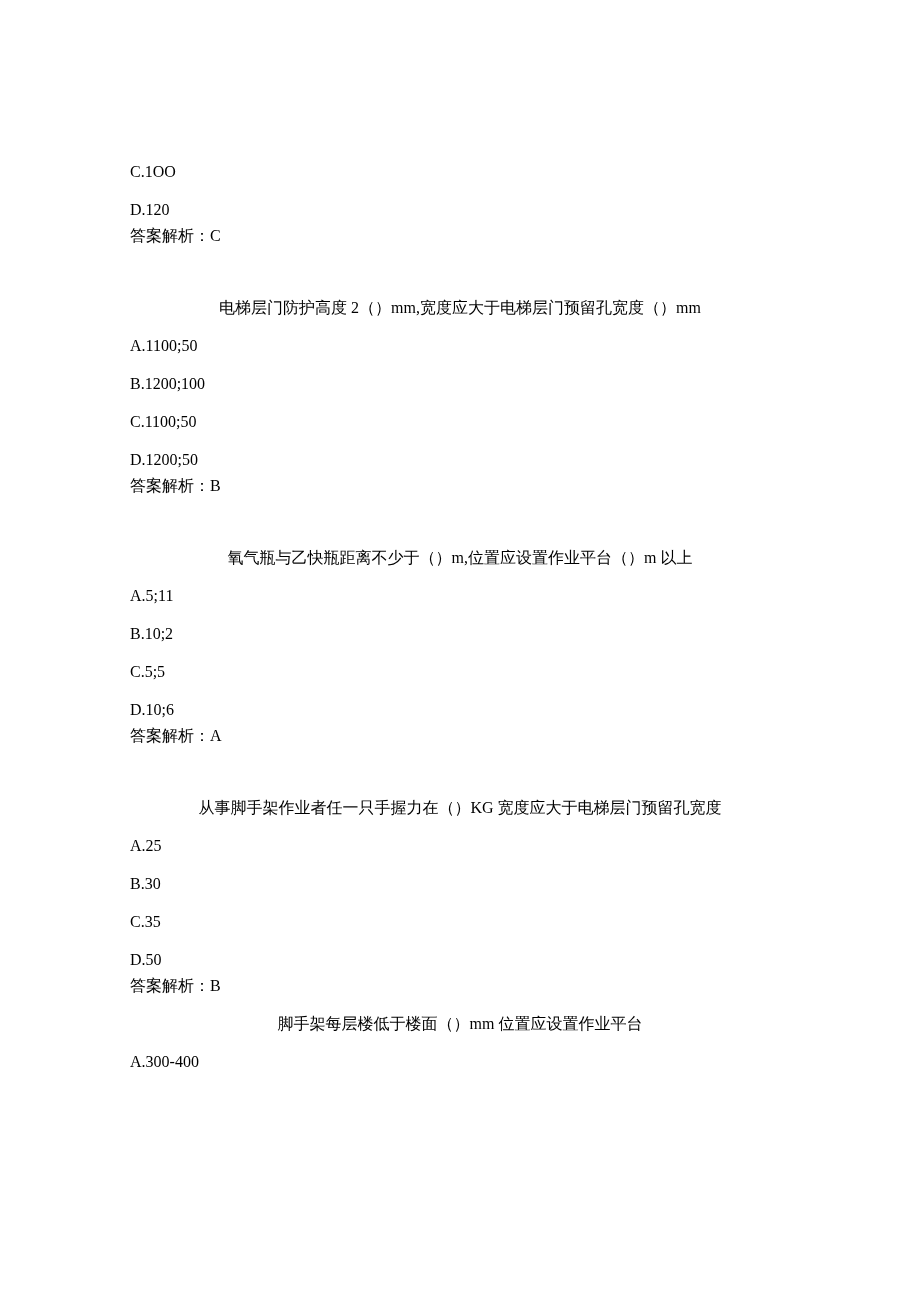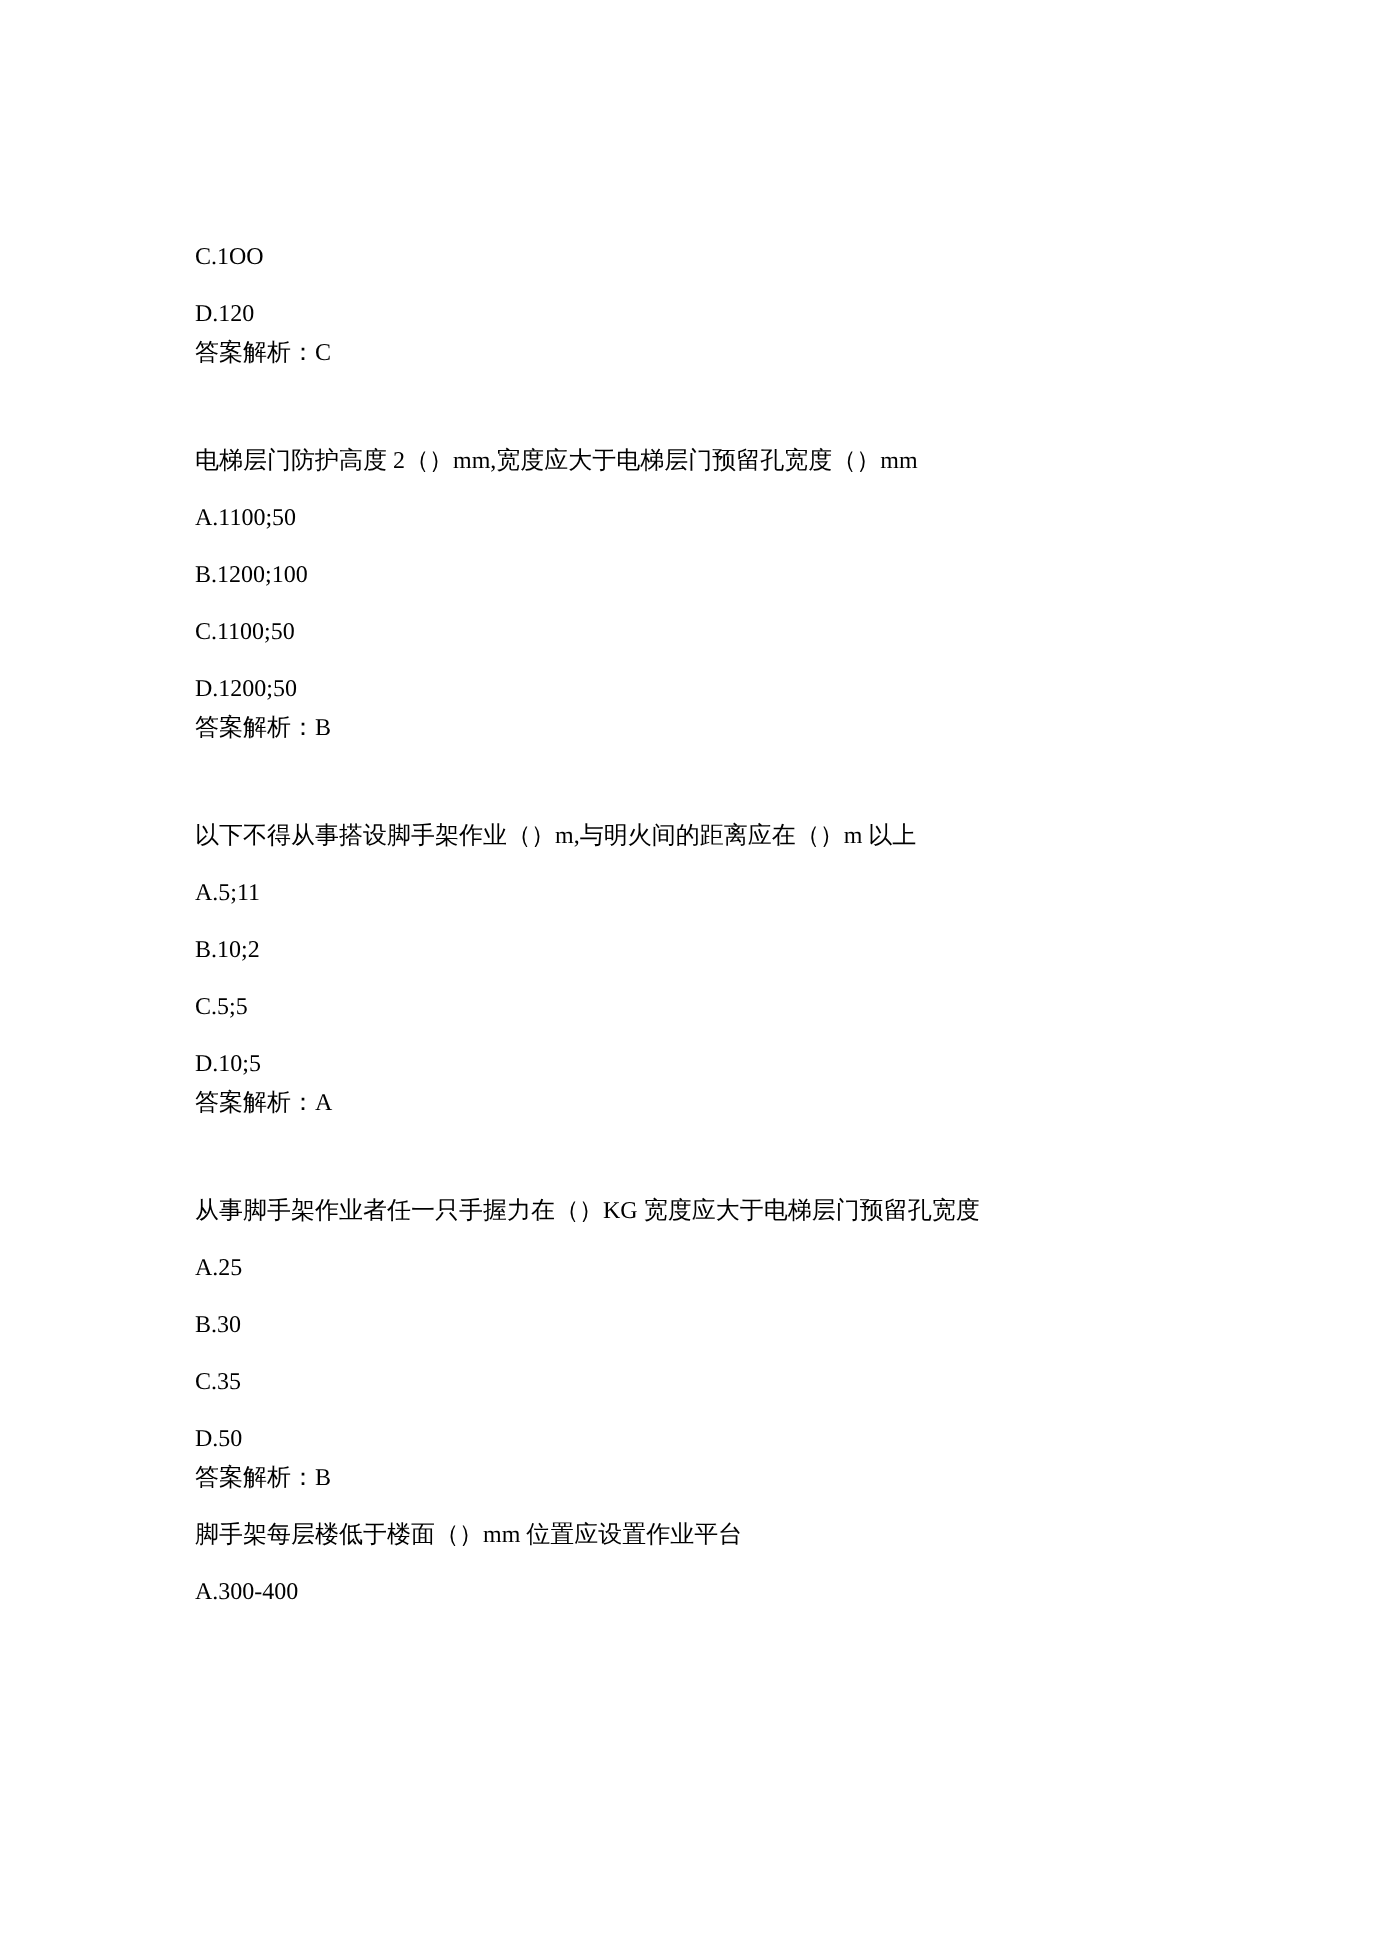--- a/index.html
+++ b/index.html
@@ -8,21 +8,21 @@
       font-family: "SimSun", "宋体", serif;
       color: #000000;
       width: 920px;
       height: 1301px;
       padding: 160px 130px 100px 130px;
       font-size: 16px;
       line-height: 1.5;
     }
     .spacer-small { height: 14px; }
     .spacer-section { height: 48px; }
-    .question-text { margin-bottom: 14px; }
+    .question-text { margin-bottom: 14px; text-align: center; }
     .option { margin-bottom: 14px; }
     .option.last { margin-bottom: 2px; }
     .answer { margin-bottom: 0; font-family: Liberation Serif, serif; }
   </style>
 </head>
 <body>
 
 <div class="option">C.1OO</div>
 <div class="option last">D.120</div>
 <div class="answer">答案解析：C</div>
@@ -31,25 +31,25 @@
 
 <div class="question-text">电梯层门防护高度 2（）mm,宽度应大于电梯层门预留孔宽度（）mm</div>
 <div class="option">A.1100;50</div>
 <div class="option">B.1200;100</div>
 <div class="option">C.1100;50</div>
 <div class="option last">D.1200;50</div>
 <div class="answer">答案解析：B</div>
 
 <div class="spacer-section"></div>
 
-<div class="question-text">以下不得从事搭设脚手架作业（）m,与明火间的距离应在（）m 以上</div>
+<div class="question-text">氧气瓶与乙快瓶距离不少于（）m,位置应设置作业平台（）m 以上</div>
 <div class="option">A.5;11</div>
 <div class="option">B.10;2</div>
 <div class="option">C.5;5</div>
-<div class="option last">D.10;5</div>
+<div class="option last">D.10;6</div>
 <div class="answer">答案解析：A</div>
 
 <div class="spacer-section"></div>
 
 <div class="question-text">从事脚手架作业者任一只手握力在（）KG 宽度应大于电梯层门预留孔宽度</div>
 <div class="option">A.25</div>
 <div class="option">B.30</div>
 <div class="option">C.35</div>
 <div class="option last">D.50</div>
 <div class="answer">答案解析：B</div>

